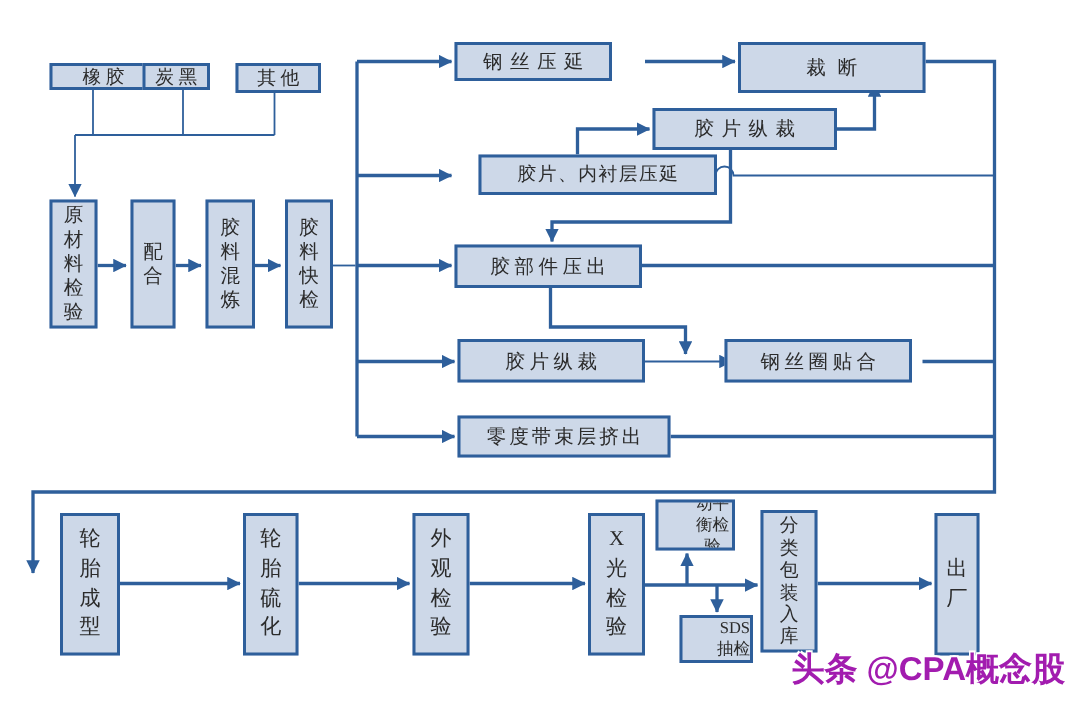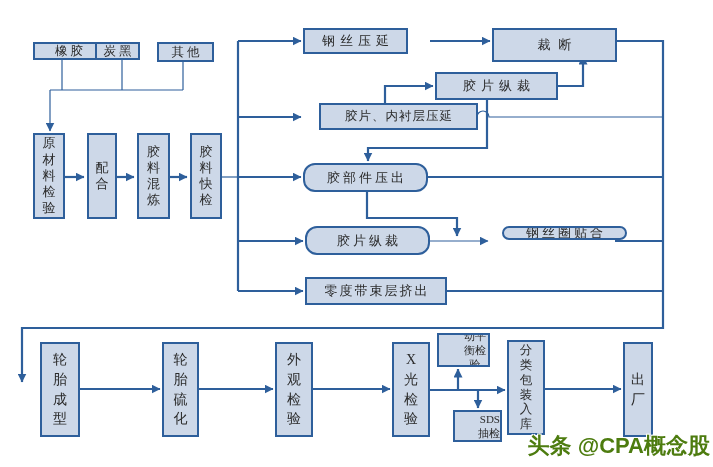--- a/index.html
+++ b/index.html
@@ -17,28 +17,28 @@
     display:flex;align-items:center;justify-content:center;color:#2b2b2b;
     text-align:center;overflow:hidden;
   }
   .vtext{white-space:pre-line;display:block;}
   .src{font-size:12.5px;letter-spacing:3px;text-indent:3px;}
   .vcol{font-size:13px;line-height:1.25;}
   .vbot{font-size:14px;line-height:1.4;}
   .vpack{font-size:12.5px;line-height:1.18;}
   .h4{font-size:13px;letter-spacing:5px;text-indent:5px;}
   .h2{font-size:13px;letter-spacing:8px;text-indent:8px;}
-  .h5{font-size:13px;letter-spacing:3px;text-indent:3px;border-radius:12px;}
+  .h5{font-size:13px;letter-spacing:3px;text-indent:3px;}
   .h7{font-size:13px;letter-spacing:2px;text-indent:2px;}
   .h8{font-size:12.5px;letter-spacing:1px;text-indent:1px;}
   .small{font-size:11px;line-height:1.3;padding-left:23px;}
   .small .inner{display:block;width:38px;}
   .small .inner2{display:block;width:30px;text-align:right;}
   .watermark{
-    position:absolute;right:3px;top:431px;font-size:22px;font-weight:bold;color:#4d7c0f;
+    position:absolute;right:3px;top:431px;font-size:22px;font-weight:bold;color:#a21caf;
     font-family:"Liberation Sans","DejaVu Sans",sans-serif;white-space:nowrap;
     text-shadow:1px 1px 0 #fff,-1px -1px 0 #fff,1px -1px 0 #fff,-1px 1px 0 #fff;
   }
 </style>
 </head>
 <body>
 
 <div id="canvas">
 
   <svg id="lines" width="713" height="467" viewBox="0 0 713 467">
@@ -132,21 +132,21 @@
   </div>
   <div class="box h8" style="left:319px;top:103px;width:159px;height:27px;">
     <span>胶片、内衬层压延</span>
   </div>
   <div class="box h5" style="left:303px;top:163px;width:125px;height:29px;">
     <span>胶部件压出</span>
   </div>
   <div class="box h5" style="left:305px;top:226px;width:125px;height:29px;">
     <span>胶片纵裁</span>
   </div>
-  <div class="box h5" style="left:502px;top:226px;width:125px;height:14px;align-items:center;">
+  <div class="box h5" style="left:483px;top:226px;width:125px;height:29px;align-items:center;">
     <span>钢丝圈贴合</span>
   </div>
   <div class="box h7" style="left:305px;top:277px;width:142px;height:28px;align-items:center;">
     <span>零度带束层挤出</span>
   </div>
 
   <div class="box vbot" style="left:40px;top:342px;width:40px;height:95px;">
     <span class="vtext">轮
 胎
 成

